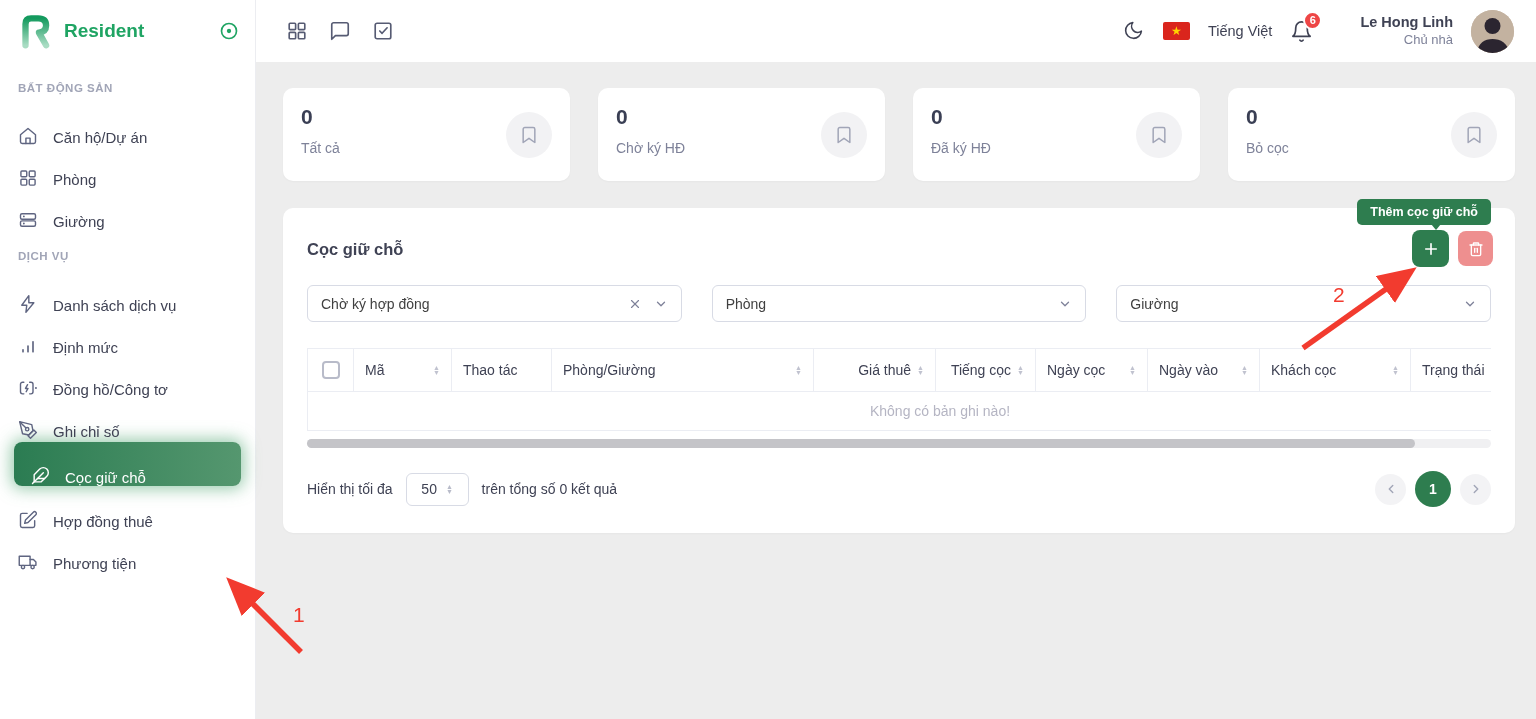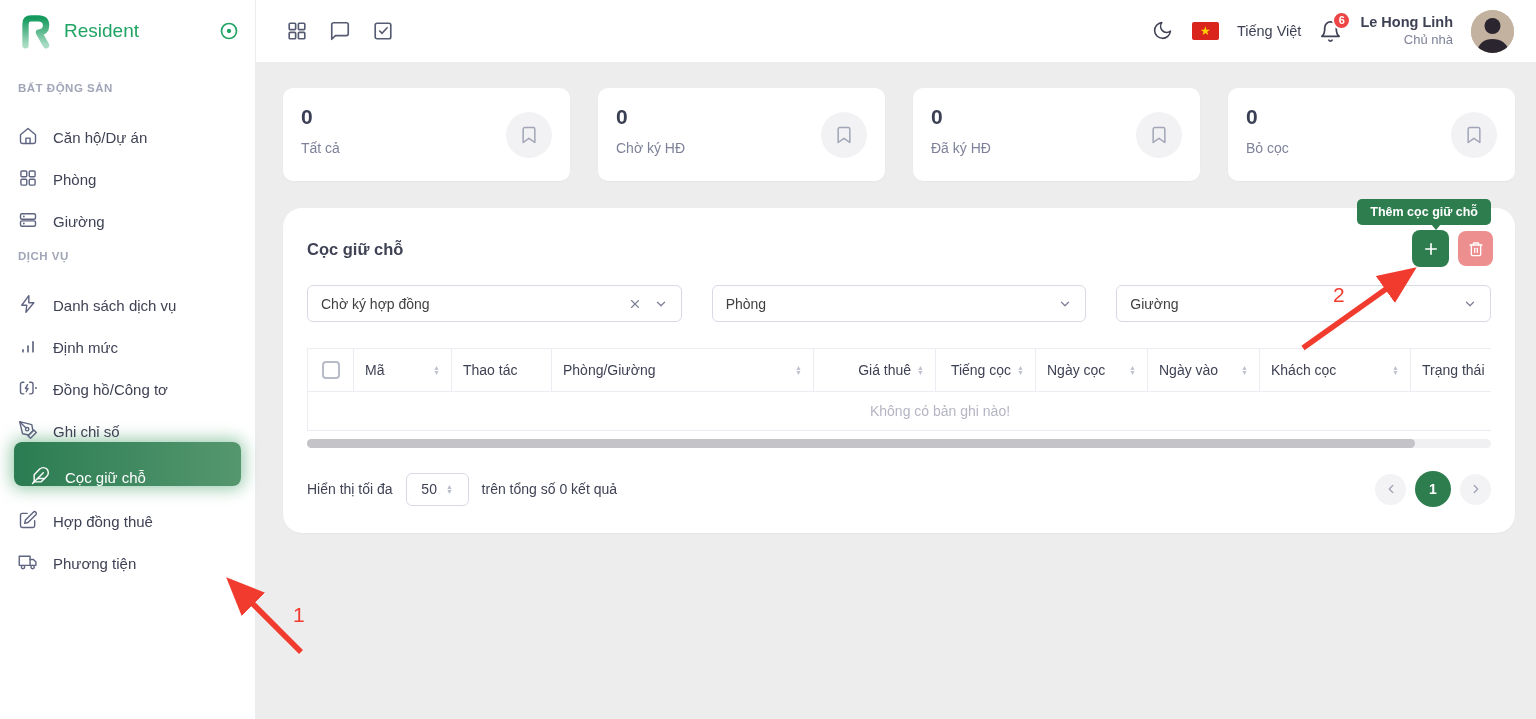--- a/index.html
+++ b/index.html
@@ -7,21 +7,21 @@
   body {
     font-family: "Liberation Sans", sans-serif;
     background:#ededed; overflow:hidden; position:relative;
     color:#3f4254;
   }
   .app { display:flex; width:100%; height:100%; }
 
   
   .sidebar { width:256px; flex-shrink:0; background:#fff; border-right:1px solid #ecedf1; z-index:2; }
   .logo-row { height:62px; display:flex; align-items:center; padding:0 16px; gap:10px; }
-  .logo-text { color:#1fa463; font-weight:normal; font-size:19px; flex:1; }
+  .logo-text { color:#1fa463; font-weight:bold; font-size:19px; flex:1; }
   .side-toggle { color:#1fa463; cursor:pointer; display:flex; }
   .side-label { padding:20px 18px 10px; font-size:11.5px; letter-spacing:.5px; color:#a1a5b7; font-weight:bold; }
   .side-item { display:flex; align-items:flex-end; gap:15px; padding:0 18px; height:42px;
                font-size:15px; color:#3f4254; cursor:pointer; }
   .side-item .icn { width:20px; height:20px; color:#5f6581; display:flex; flex-shrink:0; }
   .side-item.active { margin:2px 14px; padding:0 16px; height:44px; border-radius:8px;
        background:linear-gradient(90deg,#2b7c52,#55976f); color:#fff;
        box-shadow:0 0 16px 3px rgba(70,160,105,.55); }
   .side-item.active .icn { color:#fff; }
 
@@ -34,37 +34,37 @@
   .tb-right { margin-left:auto; display:flex; align-items:center; gap:18px; }
   .moon { color:#3f4254; }
   .flag { width:27px; height:18px; background:#da251d; border-radius:2px; display:flex;
           align-items:center; justify-content:center; color:#ffd400; font-size:12px; line-height:1; cursor:pointer; }
   .lang { font-size:14.5px; color:#3f4254; cursor:pointer; }
   .bell-wrap { position:relative; color:#3f4254; cursor:pointer; display:flex; }
   .badge { position:absolute; top:-9px; right:-9px; min-width:19px; height:19px; padding:0 4px;
            border-radius:10px; background:#ee4646; color:#fff; font-size:11px; font-weight:bold;
            display:flex; align-items:center; justify-content:center; border:2px solid #fff; }
   .user-block { text-align:right; line-height:1.3; cursor:pointer; }
-  .user-name { font-size:14.5px; font-weight:bold; color:#3f4254; }
+  .user-name { font-size:14.5px; font-weight:bold; color:#3f4254;margin-left:29px; }
   .user-role { font-size:13px; color:#7e8299; }
   .avatar { width:43px; height:43px; border-radius:50%; background:#c9b8a6; position:relative;
             overflow:hidden; cursor:pointer; flex-shrink:0; }
 
   
   .content { flex:1; padding:26px 21px 0 27px; background:#ededed; overflow:hidden; }
   .stats { display:flex; gap:28px; }
   .stat-card { flex:1; background:#fff; border-radius:10px; height:93px; padding:17px 18px;
                display:flex; justify-content:space-between; box-shadow:0 1px 2px rgba(0,0,0,.03); }
   .stat-num { font-size:21px; font-weight:bold; color:#3a3f54; }
   .stat-label { font-size:14px; color:#7e8299; margin-top:11px; }
   .stat-bookmark { width:46px; height:46px; border-radius:50%; background:#f2f2f4; color:#a1a5b7;
                    align-self:center; display:flex; align-items:center; justify-content:center; cursor:pointer; }
 
   
-  .panel { position:relative; margin-top:27px; background:#fff; border-radius:19px;
+  .panel { position:relative; margin-top:27px; background:#fff; border-radius:10px;
            padding:24px 24px 26px; box-shadow:0 1px 2px rgba(0,0,0,.03); }
   .panel-title { font-size:16.5px; font-weight:bold; color:#3f4254; padding-top:8px; }
   .panel-actions { position:absolute; top:22px; right:22px; display:flex; gap:9px; }
   .btn-add { width:37px; height:37px; border-radius:8px; background:#2e7d4f; color:#fff;
              display:flex; align-items:center; justify-content:center; cursor:pointer; }
   .btn-del { width:35px; height:35px; border-radius:8px; background:#ee8f8f; color:#fff;
              display:flex; align-items:center; justify-content:center; cursor:pointer; align-self:center; }
   .tooltip { position:absolute; top:-9px; right:24px; background:#2e7d4f; color:#fff;
              font-size:12.5px; font-weight:bold; padding:6px 13px; border-radius:5px; white-space:nowrap; z-index:5; }
   .tooltip::after { content:""; position:absolute; bottom:-5px; right:50px;

